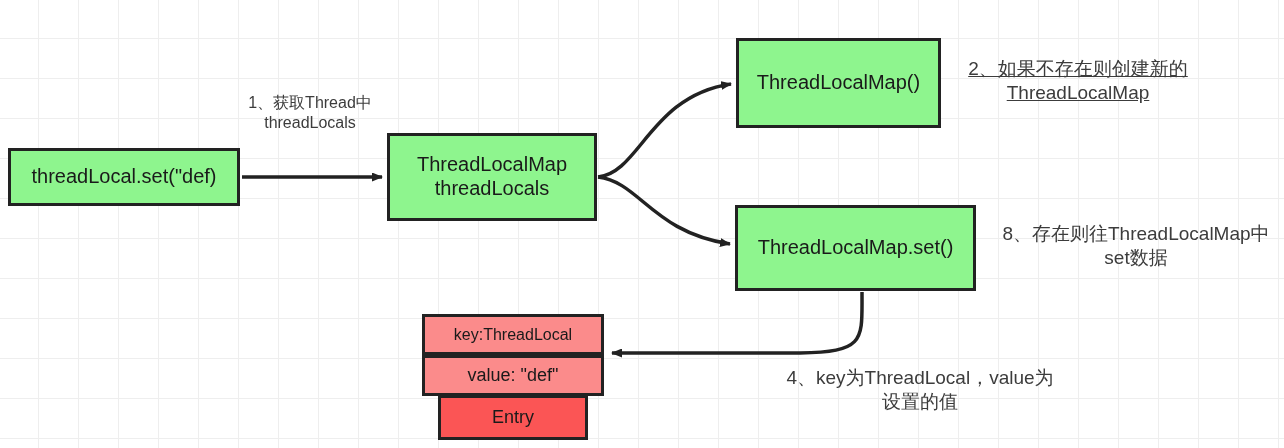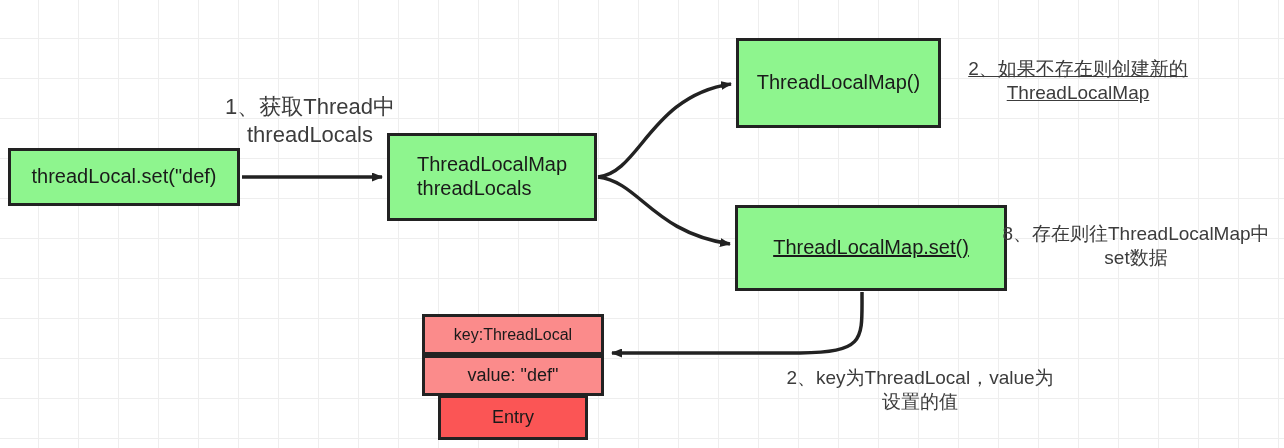--- a/index.html
+++ b/index.html
@@ -27,20 +27,21 @@
     height: 448px;
     pointer-events: none;
   }
   .node {
     position: absolute;
     box-sizing: border-box;
     border: 3px solid #222222;
     display: flex;
     align-items: center;
     justify-content: center;
+    text-align: center;
     color: #1a1a1a;
     line-height: 1.18;
     white-space: pre-line;
   }
   .green {
     background: #8ef58e;
   }
   .red {
     background: #fb5555;
   }
@@ -57,25 +58,25 @@
   .annot {
     position: absolute;
     color: #3c3c3c;
     text-align: center;
     line-height: 1.25;
     white-space: pre-line;
   }
   #n-set            { left: 8px;   top: 148px; width: 232px; height: 58px;  font-size: 20px; }
   #n-tlm            { left: 387px; top: 133px; width: 210px; height: 88px;  font-size: 20px; }
   #n-tlm-new        { left: 736px; top: 38px;  width: 205px; height: 90px;  font-size: 20px; }
-  #n-tlm-set        { left: 735px; top: 205px; width: 272px; height: 86px;  font-size: 20px; text-decoration: underline; }
+  #n-tlm-set        { left: 735px; top: 205px; width: 241px; height: 86px;  font-size: 20px; }
   #e-key            { left: 422px; top: 314px; width: 182px; height: 41px;  font-size: 16px; }
   #e-value          { left: 422px; top: 355px; width: 182px; height: 41px;  font-size: 18px; }
   #e-entry          { left: 438px; top: 395px; width: 150px; height: 45px;  font-size: 18px; }
-  #a-1              { left: 206px; top: 93px;  width: 208px; font-size: 22px; }
+  #a-1              { left: 206px; top: 93px;  width: 208px; font-size: 16px; }
   #a-2              { left: 948px; top: 57px;  width: 260px; font-size: 19px; text-decoration: underline; }
   #a-3              { left: 992px; top: 222px; width: 288px; font-size: 19px; }
   #a-4              { left: 762px; top: 366px; width: 316px; font-size: 19px; }
 </style>
 </head>
 <body>
 
 <div id="canvas">
 
   <svg class="wires" viewBox="0 0 1284 448">
@@ -111,16 +112,16 @@
 
   <div class="annot" id="a-1">1、获取Thread中
 threadLocals</div>
 
   <div class="annot" id="a-2">2、如果不存在则创建新的
 ThreadLocalMap</div>
 
   <div class="annot" id="a-3">8、存在则往ThreadLocalMap中
 set数据</div>
 
-  <div class="annot" id="a-4">2、key为ThreadLocal，value为
+  <div class="annot" id="a-4">4、key为ThreadLocal，value为
 设置的值</div>
 
 </div>
 
 </body></html>

